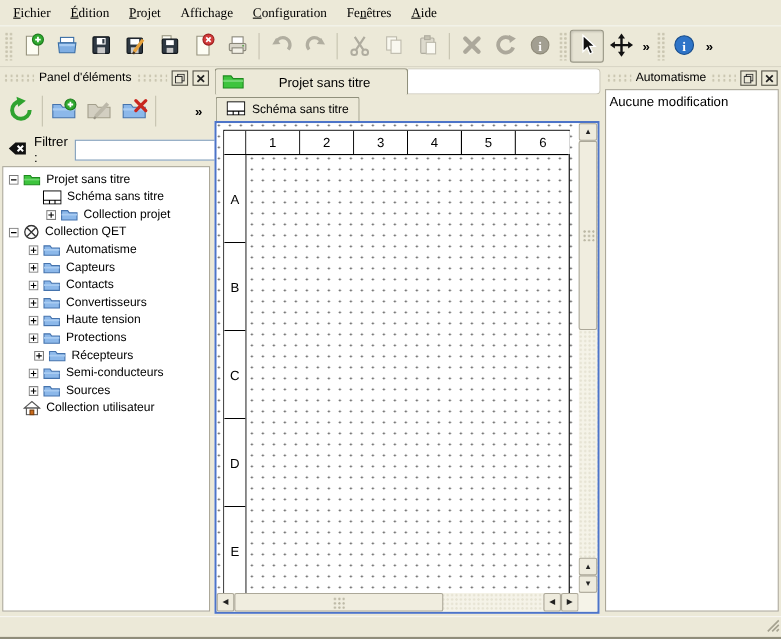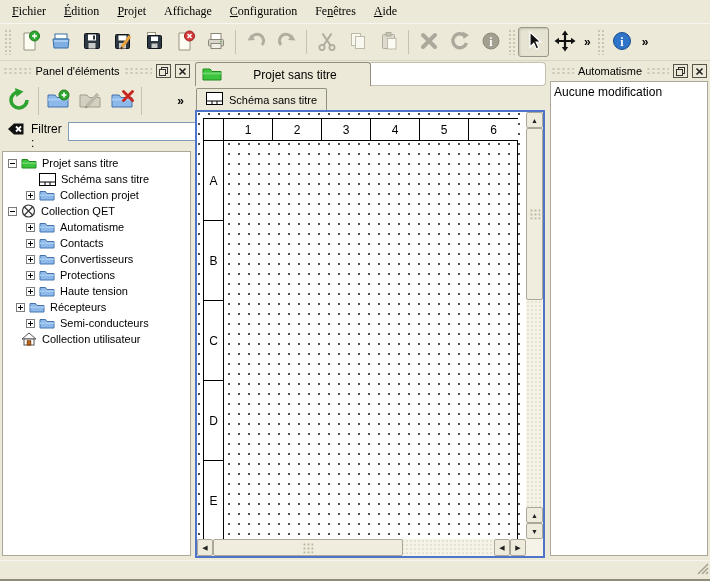--- a/index.html
+++ b/index.html
@@ -44,21 +44,21 @@
               display:flex; align-items:center; justify-content:center; }
 
   
   .panel-toolbar { height:42px; display:flex; align-items:center; padding:0 3px; flex:0 0 auto; }
   .pt-btn { width:32px; height:32px; display:flex; align-items:center; justify-content:center;
             border-radius:3px; }
   .pt-btn.disabled { opacity:.85; }
   .pt-sep { width:1px; height:28px; background:#C6C2B0; margin:0 3px; }
   .pt-chevron { margin-left:auto; margin-right:6px; font-size:12px; font-weight:bold; }
 
-  .filter-row { height:28px; display:flex; gap:6px; padding:0 7px; flex:0 0 auto; }
+  .filter-row { height:28px; display:flex; align-items:center; gap:6px; padding:0 7px; flex:0 0 auto; }
   .filter-input { flex:1; height:19px; border:1px solid #7F9DB9; background:#fff;
                   font:11px "Liberation Sans",sans-serif; padding:1px 3px; }
 
   .tree { flex:1 1 auto; margin:1px 2px 2px 2px; background:#fff; border:1px solid #ACA899;
           overflow:hidden; padding-top:3px; min-height:0; }
   .tree-row { height:16px; display:flex; align-items:center; font-size:11px; white-space:nowrap; }
   .tree-exp { width:9px; height:9px; flex:0 0 auto; margin-right:4px; display:inline-flex; }
   .tree-exp.spacer { visibility:hidden; }
   .tree-ico { flex:0 0 auto; margin-right:5px; display:inline-flex; }
 
@@ -370,21 +370,21 @@
           <div class="tree-row" style="padding-left: 23px;">
             <span class="tree-exp spacer"></span>
             <span class="tree-ico">
               <svg width="17" height="13">
                 <rect x="0.5" y="0.5" width="16" height="12" fill="#fff" stroke="#000"></rect>
                 <path d="M0.5,9 H16.5 M6,9 V12.5 M11,9 V12.5" stroke="#000" fill="none"></path>
               </svg>
             </span>
             <span>Schéma sans titre</span>
           </div>
-          <div class="tree-row" style="padding-left: 23px;">
+          <div class="tree-row" style="padding-left: 39px;">
             <span class="tree-exp">
               <svg width="9" height="9">
                 <rect x="0.5" y="0.5" width="8" height="8" fill="#fff" stroke="#7C7C7C"></rect>
                 <path d="M2,4.5 H7 M4.5,2 V7" stroke="#000"></path>
               </svg>
             </span>
             <span class="tree-ico">
               <svg width="16" height="12">
                 <path d="M1,2.5 L6.5,2.5 L8,4.5 L15,4.5 L15,11 L1,11 Z" fill="#8CB8EA" stroke="#4573AD"></path>
                 <path d="M1,6.2 H15" stroke="#A9CCF2" stroke-width="1.6"></path>
@@ -428,20 +428,35 @@
                 <rect x="0.5" y="0.5" width="8" height="8" fill="#fff" stroke="#7C7C7C"></rect>
                 <path d="M2,4.5 H7 M4.5,2 V7" stroke="#000"></path>
               </svg>
             </span>
             <span class="tree-ico">
               <svg width="16" height="12">
                 <path d="M1,2.5 L6.5,2.5 L8,4.5 L15,4.5 L15,11 L1,11 Z" fill="#8CB8EA" stroke="#4573AD"></path>
                 <path d="M1,6.2 H15" stroke="#A9CCF2" stroke-width="1.6"></path>
               </svg>
             </span>
+            <span>Capteurs</span>
+          </div>
+          <div class="tree-row" style="padding-left: 23px;">
+            <span class="tree-exp">
+              <svg width="9" height="9">
+                <rect x="0.5" y="0.5" width="8" height="8" fill="#fff" stroke="#7C7C7C"></rect>
+                <path d="M2,4.5 H7 M4.5,2 V7" stroke="#000"></path>
+              </svg>
+            </span>
+            <span class="tree-ico">
+              <svg width="16" height="12">
+                <path d="M1,2.5 L6.5,2.5 L8,4.5 L15,4.5 L15,11 L1,11 Z" fill="#8CB8EA" stroke="#4573AD"></path>
+                <path d="M1,6.2 H15" stroke="#A9CCF2" stroke-width="1.6"></path>
+              </svg>
+            </span>
             <span>Contacts</span>
           </div>
           <div class="tree-row" style="padding-left: 23px;">
             <span class="tree-exp">
               <svg width="9" height="9">
                 <rect x="0.5" y="0.5" width="8" height="8" fill="#fff" stroke="#7C7C7C"></rect>
                 <path d="M2,4.5 H7 M4.5,2 V7" stroke="#000"></path>
               </svg>
             </span>
             <span class="tree-ico">
@@ -458,38 +473,38 @@
                 <rect x="0.5" y="0.5" width="8" height="8" fill="#fff" stroke="#7C7C7C"></rect>
                 <path d="M2,4.5 H7 M4.5,2 V7" stroke="#000"></path>
               </svg>
             </span>
             <span class="tree-ico">
               <svg width="16" height="12">
                 <path d="M1,2.5 L6.5,2.5 L8,4.5 L15,4.5 L15,11 L1,11 Z" fill="#8CB8EA" stroke="#4573AD"></path>
                 <path d="M1,6.2 H15" stroke="#A9CCF2" stroke-width="1.6"></path>
               </svg>
             </span>
+            <span>Haute tension</span>
+          </div>
+          <div class="tree-row" style="padding-left: 23px;">
+            <span class="tree-exp">
+              <svg width="9" height="9">
+                <rect x="0.5" y="0.5" width="8" height="8" fill="#fff" stroke="#7C7C7C"></rect>
+                <path d="M2,4.5 H7 M4.5,2 V7" stroke="#000"></path>
+              </svg>
+            </span>
+            <span class="tree-ico">
+              <svg width="16" height="12">
+                <path d="M1,2.5 L6.5,2.5 L8,4.5 L15,4.5 L15,11 L1,11 Z" fill="#8CB8EA" stroke="#4573AD"></path>
+                <path d="M1,6.2 H15" stroke="#A9CCF2" stroke-width="1.6"></path>
+              </svg>
+            </span>
             <span>Protections</span>
           </div>
-          <div class="tree-row" style="padding-left: 23px;">
-            <span class="tree-exp">
-              <svg width="9" height="9">
-                <rect x="0.5" y="0.5" width="8" height="8" fill="#fff" stroke="#7C7C7C"></rect>
-                <path d="M2,4.5 H7 M4.5,2 V7" stroke="#000"></path>
-              </svg>
-            </span>
-            <span class="tree-ico">
-              <svg width="16" height="12">
-                <path d="M1,2.5 L6.5,2.5 L8,4.5 L15,4.5 L15,11 L1,11 Z" fill="#8CB8EA" stroke="#4573AD"></path>
-                <path d="M1,6.2 H15" stroke="#A9CCF2" stroke-width="1.6"></path>
-              </svg>
-            </span>
-            <span>Haute tension</span>
-          </div>
-          <div class="tree-row" style="padding-left: 13px;">
+          <div class="tree-row" style="padding-left: 28px;">
             <span class="tree-exp">
               <svg width="9" height="9">
                 <rect x="0.5" y="0.5" width="8" height="8" fill="#fff" stroke="#7C7C7C"></rect>
                 <path d="M2,4.5 H7 M4.5,2 V7" stroke="#000"></path>
               </svg>
             </span>
             <span class="tree-ico">
               <svg width="16" height="12">
                 <path d="M1,2.5 L6.5,2.5 L8,4.5 L15,4.5 L15,11 L1,11 Z" fill="#8CB8EA" stroke="#4573AD"></path>
                 <path d="M1,6.2 H15" stroke="#A9CCF2" stroke-width="1.6"></path>
@@ -504,20 +519,35 @@
                 <path d="M2,4.5 H7 M4.5,2 V7" stroke="#000"></path>
               </svg>
             </span>
             <span class="tree-ico">
               <svg width="16" height="12">
                 <path d="M1,2.5 L6.5,2.5 L8,4.5 L15,4.5 L15,11 L1,11 Z" fill="#8CB8EA" stroke="#4573AD"></path>
                 <path d="M1,6.2 H15" stroke="#A9CCF2" stroke-width="1.6"></path>
               </svg>
             </span>
             <span>Semi-conducteurs</span>
+          </div>
+          <div class="tree-row" style="padding-left: 23px;">
+            <span class="tree-exp">
+              <svg width="9" height="9">
+                <rect x="0.5" y="0.5" width="8" height="8" fill="#fff" stroke="#7C7C7C"></rect>
+                <path d="M2,4.5 H7 M4.5,2 V7" stroke="#000"></path>
+              </svg>
+            </span>
+            <span class="tree-ico">
+              <svg width="16" height="12">
+                <path d="M1,2.5 L6.5,2.5 L8,4.5 L15,4.5 L15,11 L1,11 Z" fill="#8CB8EA" stroke="#4573AD"></path>
+                <path d="M1,6.2 H15" stroke="#A9CCF2" stroke-width="1.6"></path>
+              </svg>
+            </span>
+            <span>Sources</span>
           </div>
           <div class="tree-row" style="padding-left: 5px;">
             <span class="tree-exp spacer"></span>
             <span class="tree-ico">
               <svg width="16" height="14">
                 <polygon points="1,7 8,1 15,7" fill="#fff" stroke="#555"></polygon>
                 <rect x="3" y="7" width="10" height="6" fill="#fff" stroke="#555"></rect>
                 <rect x="6.3" y="8.8" width="3.4" height="4.2" fill="#C96A1B" stroke="#7A3D08"></rect>
               </svg>
             </span>

